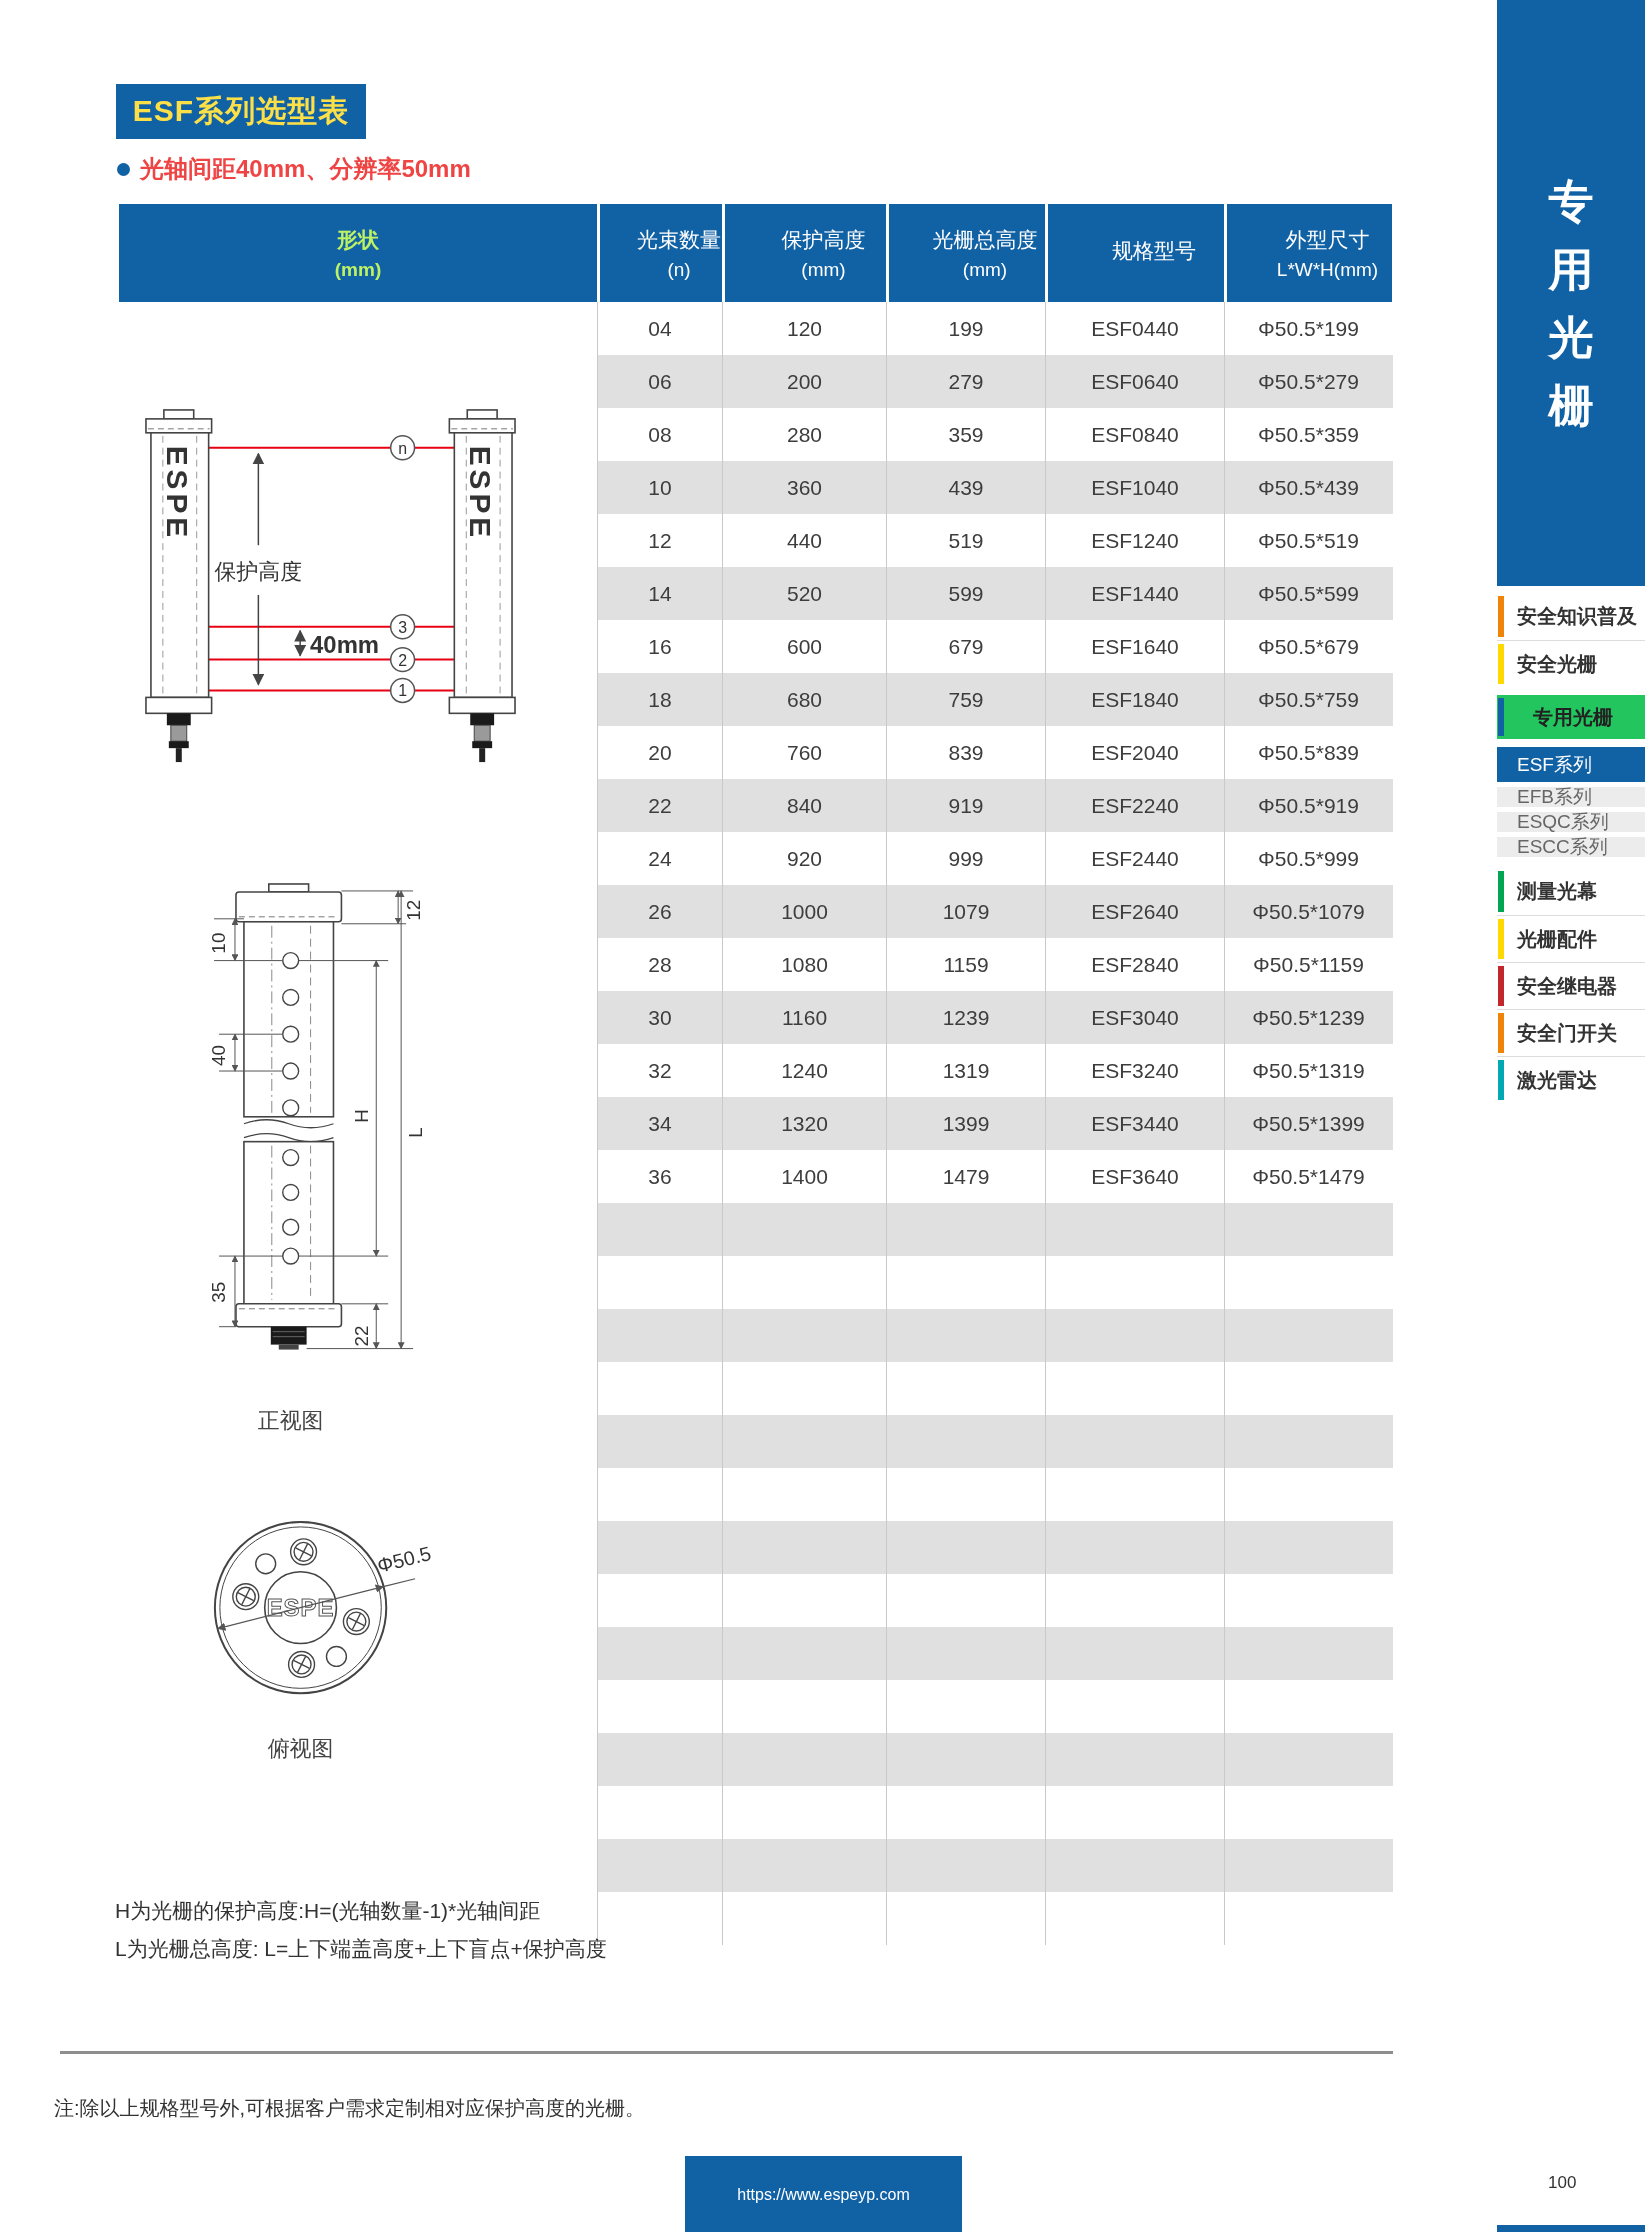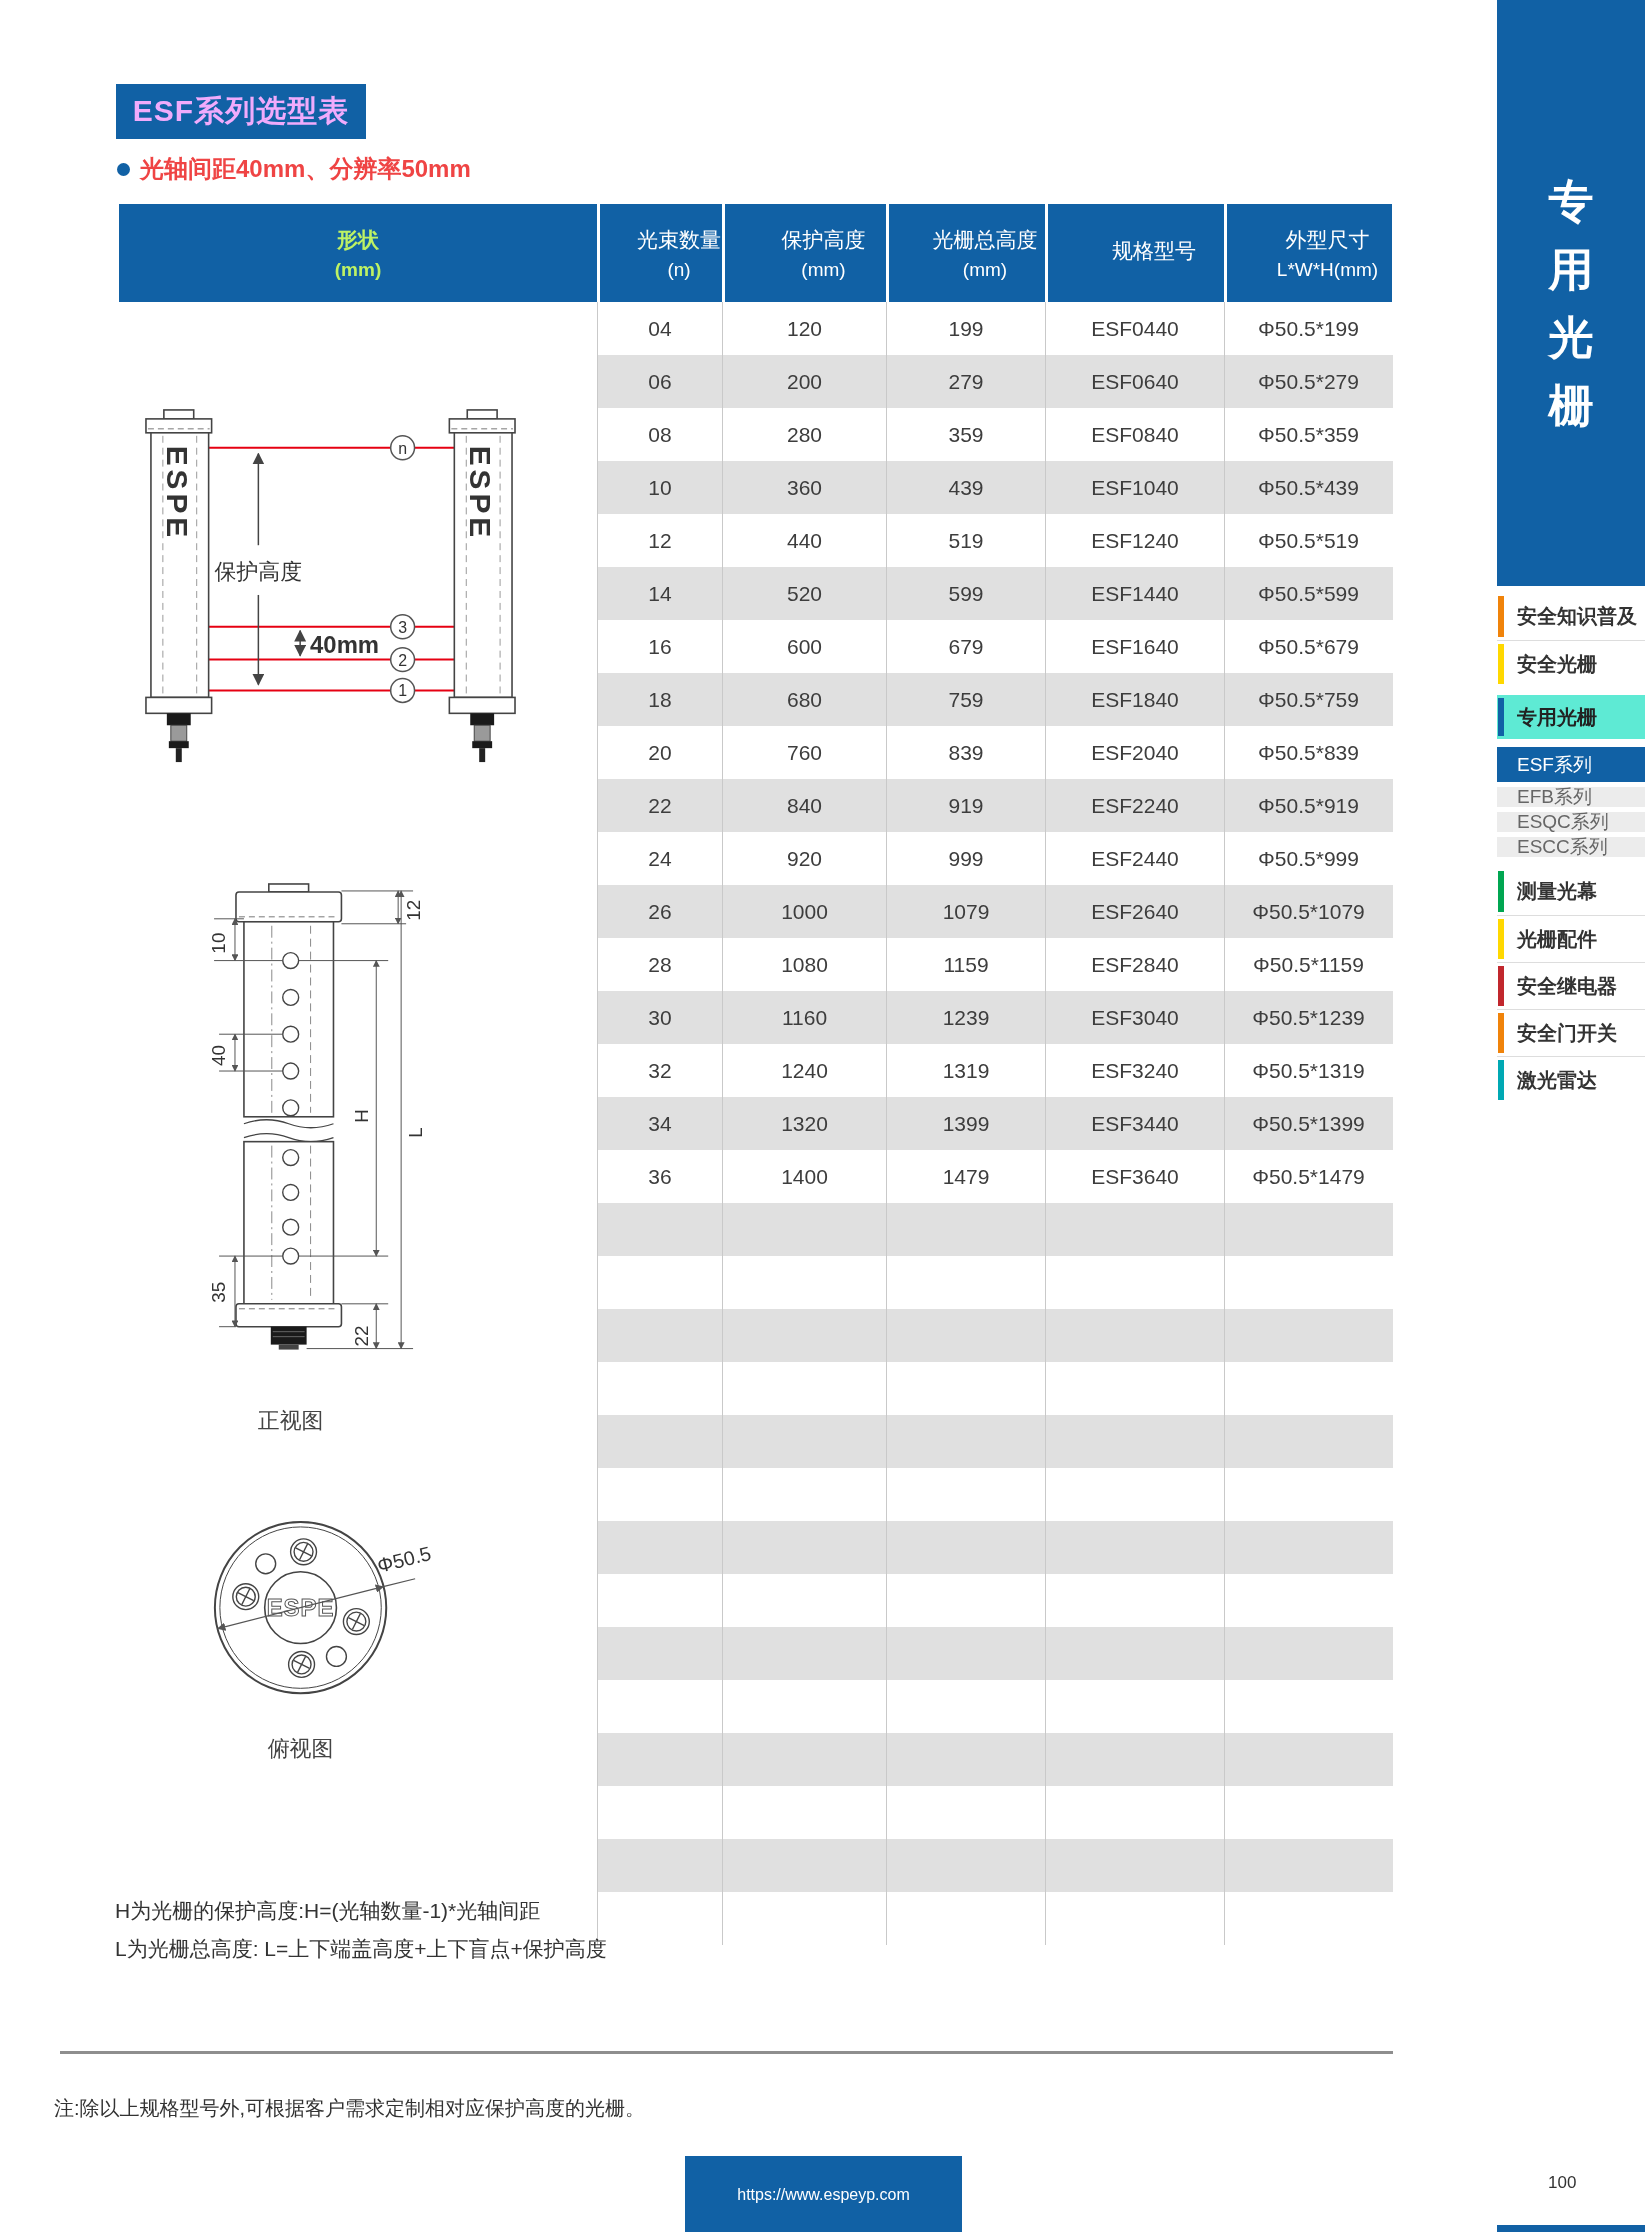--- a/index.html
+++ b/index.html
@@ -1,21 +1,21 @@
 <!DOCTYPE html>
 <html><head>
 <meta charset="utf-8">
 <style>
   html,body{margin:0;padding:0;background:#fff;}
   .page{position:relative;width:1646px;height:2233px;background:#fff;overflow:hidden;
         font-family:"Liberation Sans",sans-serif;color:#333;}
 
   
   .title-box{position:absolute;left:116px;top:84px;width:250px;height:55px;background:#1161a5;
-             color:#f0abfc;font-size:30px;font-weight:bold;display:flex;align-items:center;
+             color:#fde047;font-size:30px;font-weight:bold;display:flex;align-items:center;
              justify-content:center;letter-spacing:1px;}
   .bullet{position:absolute;left:117px;top:145px;display:flex;align-items:center;
           font-size:24px;font-weight:600;color:#ef4444;margin-top:8px;}
   .bullet .dot{width:13px;height:13px;border-radius:50%;background:#1161a5;margin-right:10px;}
 
   
   .shape-col{position:absolute;left:119px;top:204px;width:478px;height:1745px;background:#fff;}
   .shape-header{height:98px;background:#1161a5;color:#bef264;display:flex;flex-direction:column;
                 align-items:center;justify-content:center;font-weight:bold;}
   .h1{font-size:21px;} .h2{font-size:19px;margin-top:5px;}
@@ -46,22 +46,22 @@
   
   .banner{position:absolute;left:1497px;top:0;width:148px;height:586px;background:#1161a5;
           display:flex;flex-direction:column;align-items:center;padding-top:179px;
           box-sizing:border-box;gap:23px;}
   .banner span{color:#fff;font-size:45px;font-weight:bold;line-height:1;}
   .menu{position:absolute;left:1497px;top:593px;width:148px;display:flex;flex-direction:column;}
   .mi{position:relative;display:flex;align-items:center;box-sizing:border-box;cursor:pointer;}
   .mi i.bar{position:absolute;left:1px;top:3px;bottom:3px;width:6px;}
   .mi.cat{height:47px;font-size:20px;font-weight:bold;color:#333;padding-left:20px;background:#fff;}
   .mi.cat + .mi.cat{border-top:1px solid #ddd;}
-  .mi.cat-active{height:44px;margin:8px 0;background:#5eead4;font-size:20px;font-weight:bold;
-                 color:#222;padding-left:20px;}
+  .mi.cat-active{height:44px;margin:8px 0;background:#22c55e;font-size:20px;font-weight:bold;
+                 color:#222;padding-left:36px;}
   .mi.sub-active{height:35px;background:#1161a5;color:#fff;font-size:19px;padding-left:20px;
                  margin-bottom:5px;}
   .mi.sub{height:20px;background:#ececec;color:#666;font-size:19px;padding-left:20px;
           margin-bottom:5px;}
   .mi.sub + .mi.cat{margin-top:6px;}
 
   svg text{font-family:"Liberation Sans",sans-serif;}
 </style>
 </head>
 <body>

